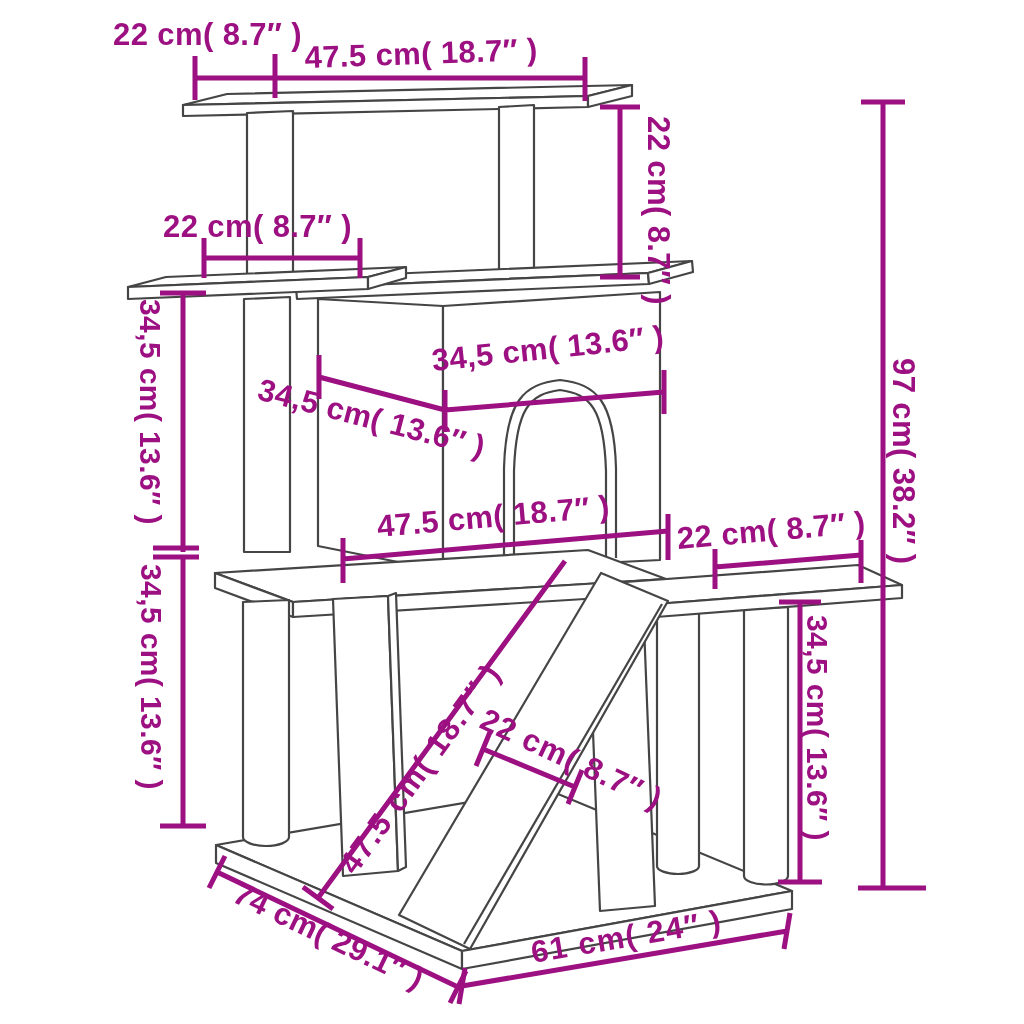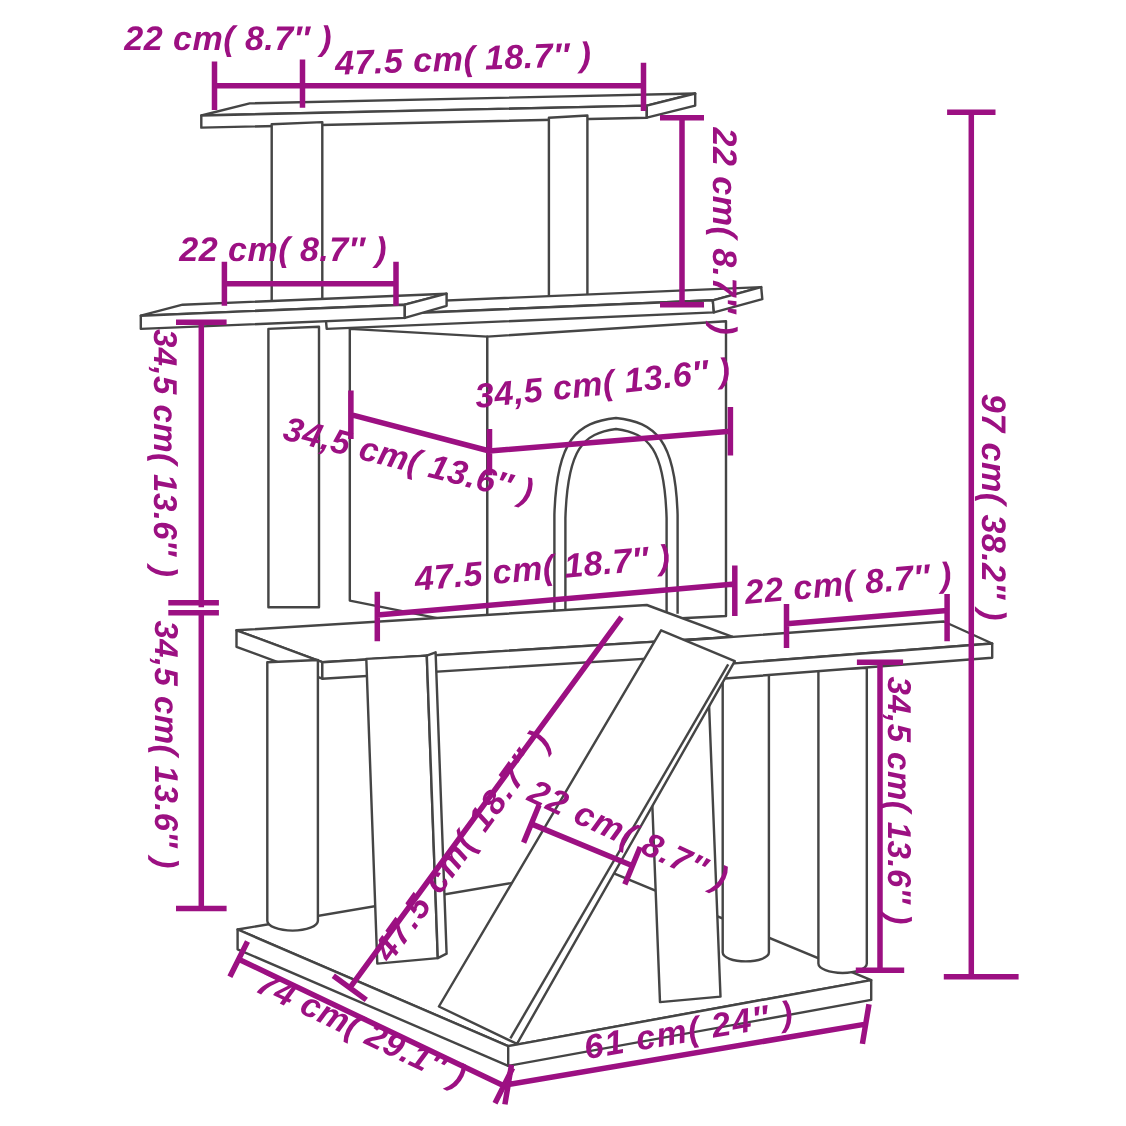--- a/index.html
+++ b/index.html
@@ -1,17 +1,17 @@
 <!DOCTYPE html>
 <html style="--dim: #9C1082; --struct: #454545; --bg: #ffffff;"><head>
 <meta charset="utf-8">
 <style>
   :root { --dim:#9C1082; --struct:#454545; --bg:#ffffff; }
   html,body { margin:0; padding:0; background:var(--bg); }
-  .stage { width:1024px; height:1024px; position:relative; background:var(--bg);font-style:italic; }
+  .stage { width:1024px; height:1024px; position:relative; background:var(--bg); }
   svg { display:block; }
   .struct { stroke:var(--struct); stroke-width:2.2; fill:#ffffff; stroke-linejoin:round; }
   .struct-line { stroke:var(--struct); stroke-width:2.2; fill:none; stroke-linejoin:round; }
   .dim-line { stroke:var(--dim); stroke-width:5; fill:none; stroke-linecap:butt; }
   .dim-text { fill:var(--dim); font-family:"Liberation Sans", sans-serif;
               font-weight:bold; font-size:31px; letter-spacing:0.4px; }
   .dim-text.small { font-size:30px; }
 </style>
 </head>
 <body>

